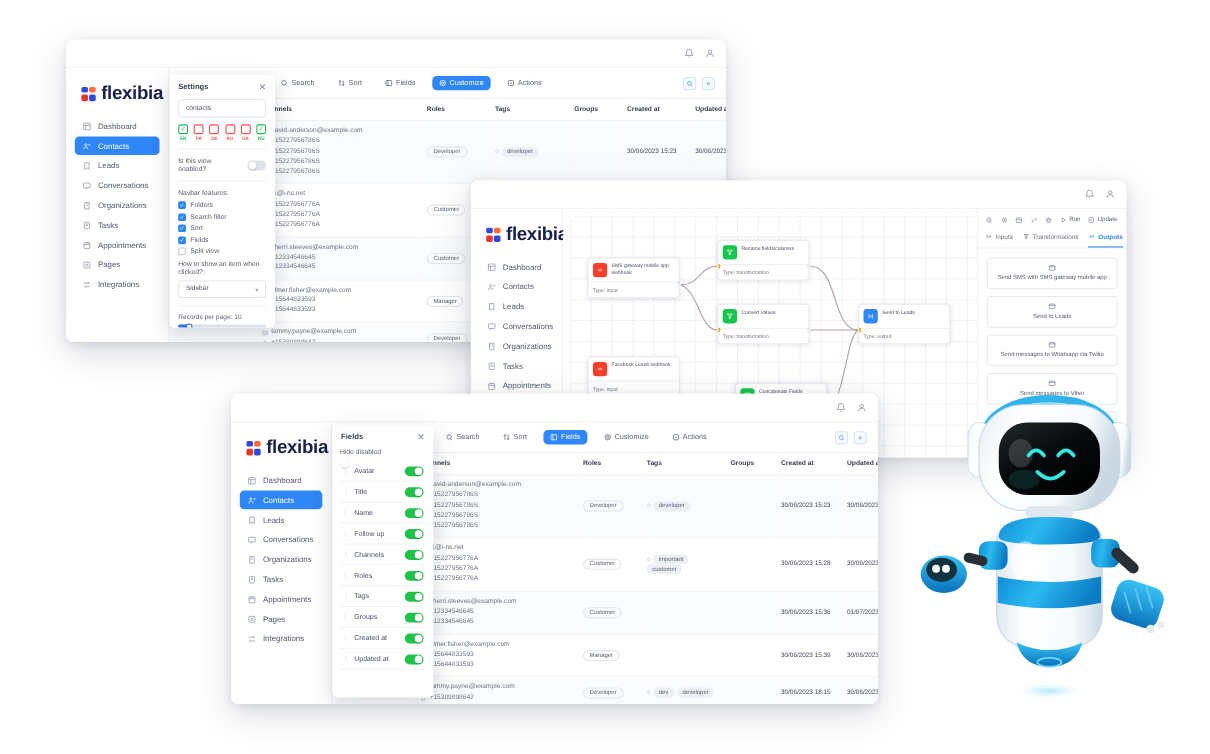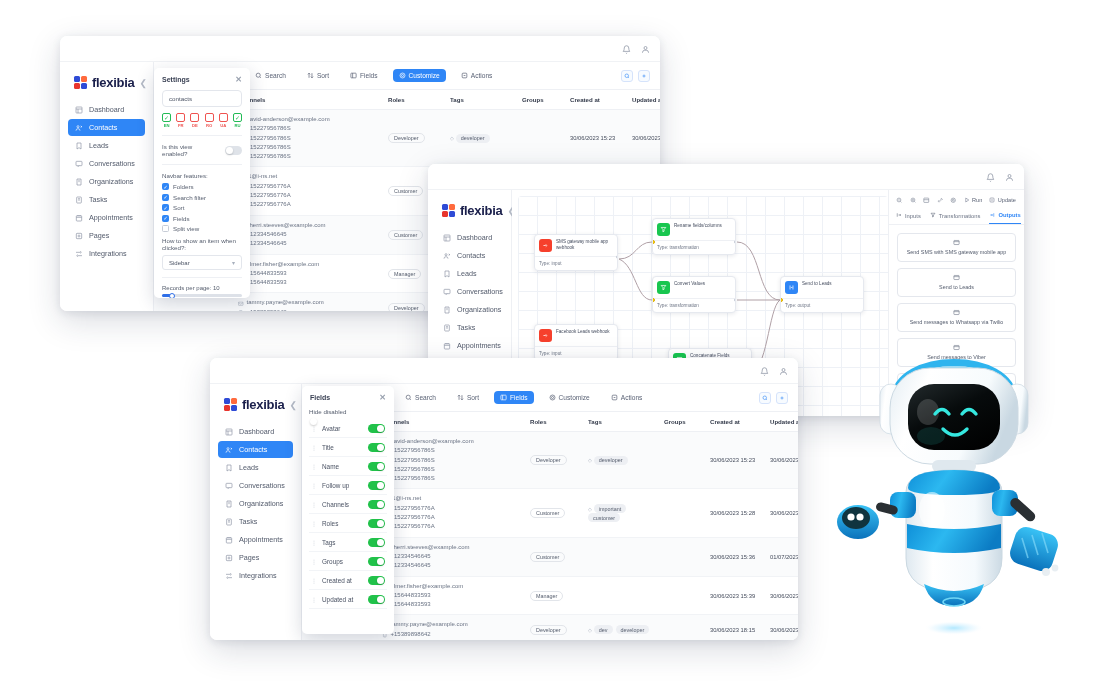--- a/index.html
+++ b/index.html
@@ -31,21 +31,21 @@
 
   
   .sidebar {
     background:#fff; border-right:1px solid #eef0f4;
     padding:10px 8px; flex:0 0 auto; display:flex; flex-direction:column;
   }
   .brand { display:flex; align-items:center; gap:5px; padding:3px 4px 11px 6px; }
   .logo-mark { width:13px; height:13px; display:grid; grid-template-columns:1fr 1fr; grid-template-rows:1fr 1fr; gap:1.5px; flex:0 0 auto;}
   .logo-mark i { display:block; border-radius:1.5px; }
   .lm1{background:#2f4bd6;} .lm2{background:#ff6a3d;} .lm3{background:#e8352e;} .lm4{background:#2f4bd6;}
-  .brand-text { font-size:13px; font-weight:700; color:#1a1f4b; letter-spacing:-.3px; }
+  .brand-text { font-size:17px; font-weight:700; color:#1a1f4b; letter-spacing:-.3px; }
   .brand-collapse { margin-left:auto; color:#b4bac6; font-size:9px; }
   .nav-item {
     display:flex; align-items:center; gap:6px;
     padding:4px 7px; border-radius:4px; margin-bottom:1px;
     font-size:7.2px; color:#525a6b; white-space:nowrap; cursor:pointer;
   }
   .nav-item .ic { width:8px; height:8px; flex:0 0 auto; color:#8b93a3; }
   .nav-item.active { background:#2f86f6; color:#fff; }
   .nav-item.active .ic { color:#fff; }
 

